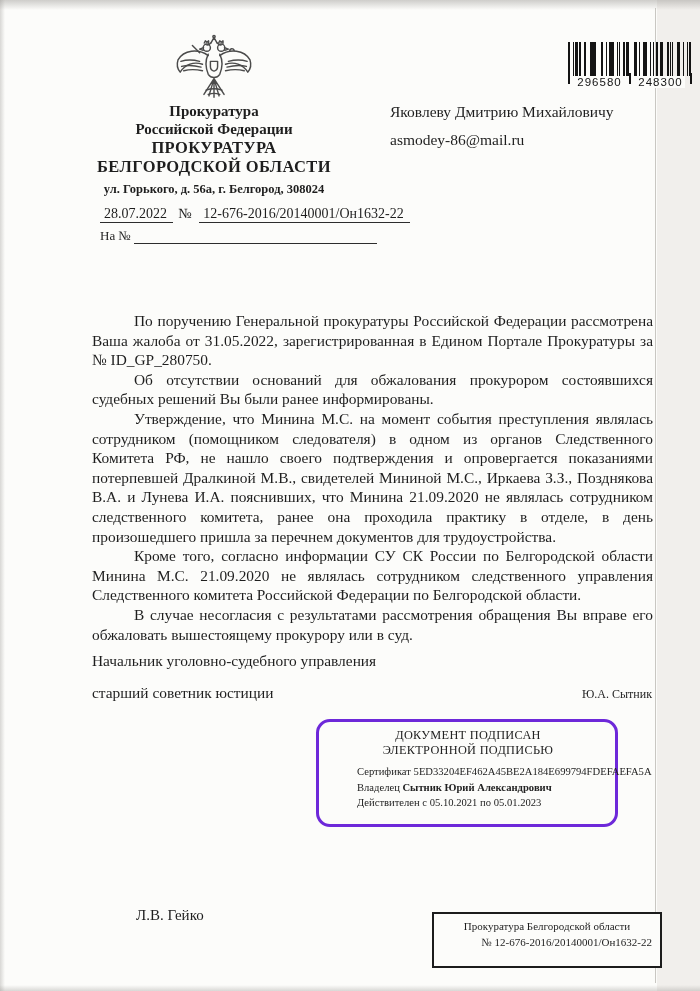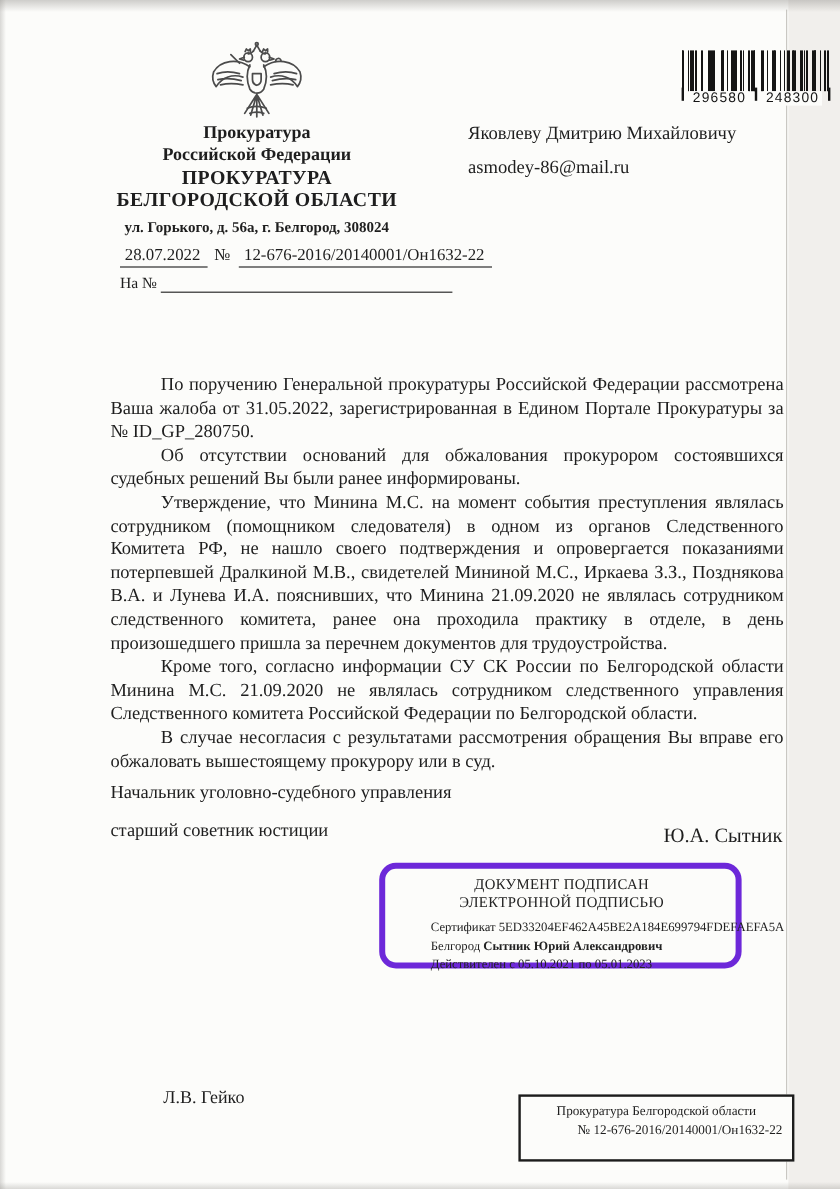--- a/index.html
+++ b/index.html
@@ -51,25 +51,25 @@
   .addressee{position:absolute;left:390px;top:98px;font-size:15.5px;line-height:28px;}
 
   
   .body-text{position:absolute;left:92px;top:311px;width:561px;
     font-size:15.4px;line-height:19.6px;text-align:justify;}
   .body-text p{margin:0;text-indent:42px;}
 
   
   .sig-line1{position:absolute;left:92px;top:652px;font-size:15.4px;}
   .sig-line2{position:absolute;left:92px;top:684px;font-size:15.4px;}
-  .sig-name{position:absolute;left:450px;top:687px;width:202px;text-align:right;font-size:17px;}
+  .sig-name{position:absolute;left:450px;top:687px;width:202px;text-align:right;font-size:12px;}
 
   
-  .stamp{position:absolute;left:316px;top:719px;width:302px;height:88px;
-    border:5px solid #6d28d9;border-radius:14px;background:#fcfcfa;
+  .stamp{position:absolute;left:316px;top:719px;width:302px;height:108px;
+    border:3px solid #6d28d9;border-radius:14px;background:#fcfcfa;
     padding:6px 10px 0 12px;box-sizing:border-box;}
   .stamp .title{text-align:center;font-size:12.3px;line-height:14.5px;letter-spacing:.3px;color:#222;}
   .stamp .details{margin-top:7px;font-size:10.6px;line-height:15.5px;color:#222;white-space:nowrap;margin-left:26px;}
   .stamp .bold{font-weight:bold;}
 
   
   .executor{position:absolute;left:92px;top:907px;font-size:15px;margin-left:44px;}
 
   
   .footbox{position:absolute;left:432px;top:912px;width:230px;height:56px;
@@ -165,21 +165,21 @@
     <div class="title">
       <div>ДОКУМЕНТ ПОДПИСАН</div>
       <div>ЭЛЕКТРОННОЙ ПОДПИСЬЮ</div>
     </div>
     <div class="details">
       <div>
         <span>Сертификат</span>
         <span>5ED33204EF462A45BE2A184E699794FDEFAEFA5A</span>
       </div>
       <div>
-        <span>Белгород</span>
+        <span>Владелец</span>
         <span class="bold">Сытник Юрий Александрович</span>
       </div>
       <div>
         <span>Действителен с</span>
         <span>05.10.2021</span>
         <span>по</span>
         <span>05.01.2023</span>
       </div>
     </div>
   </div>

